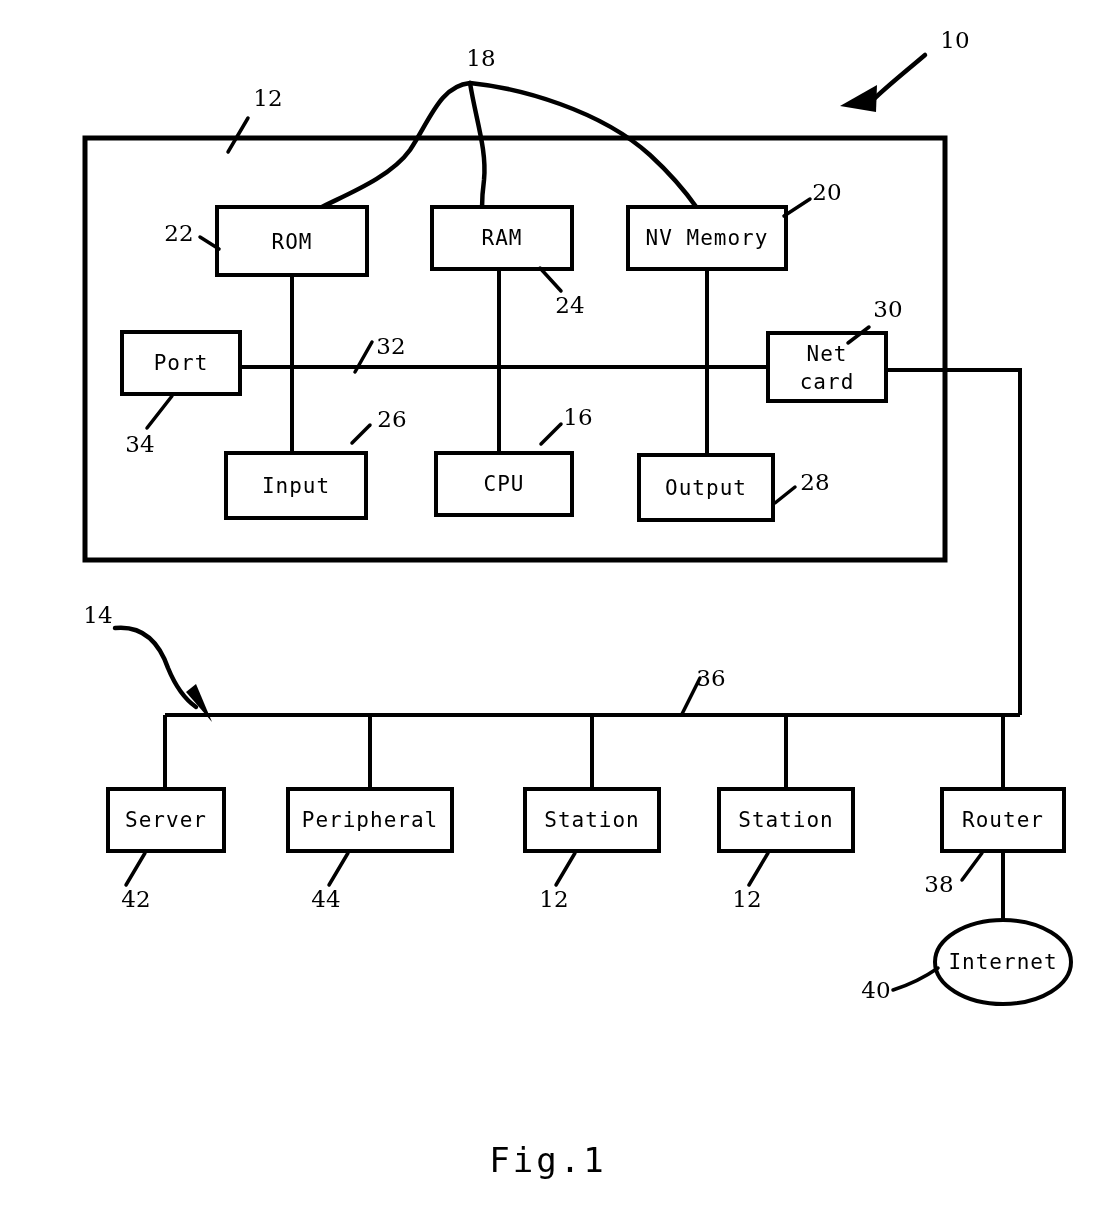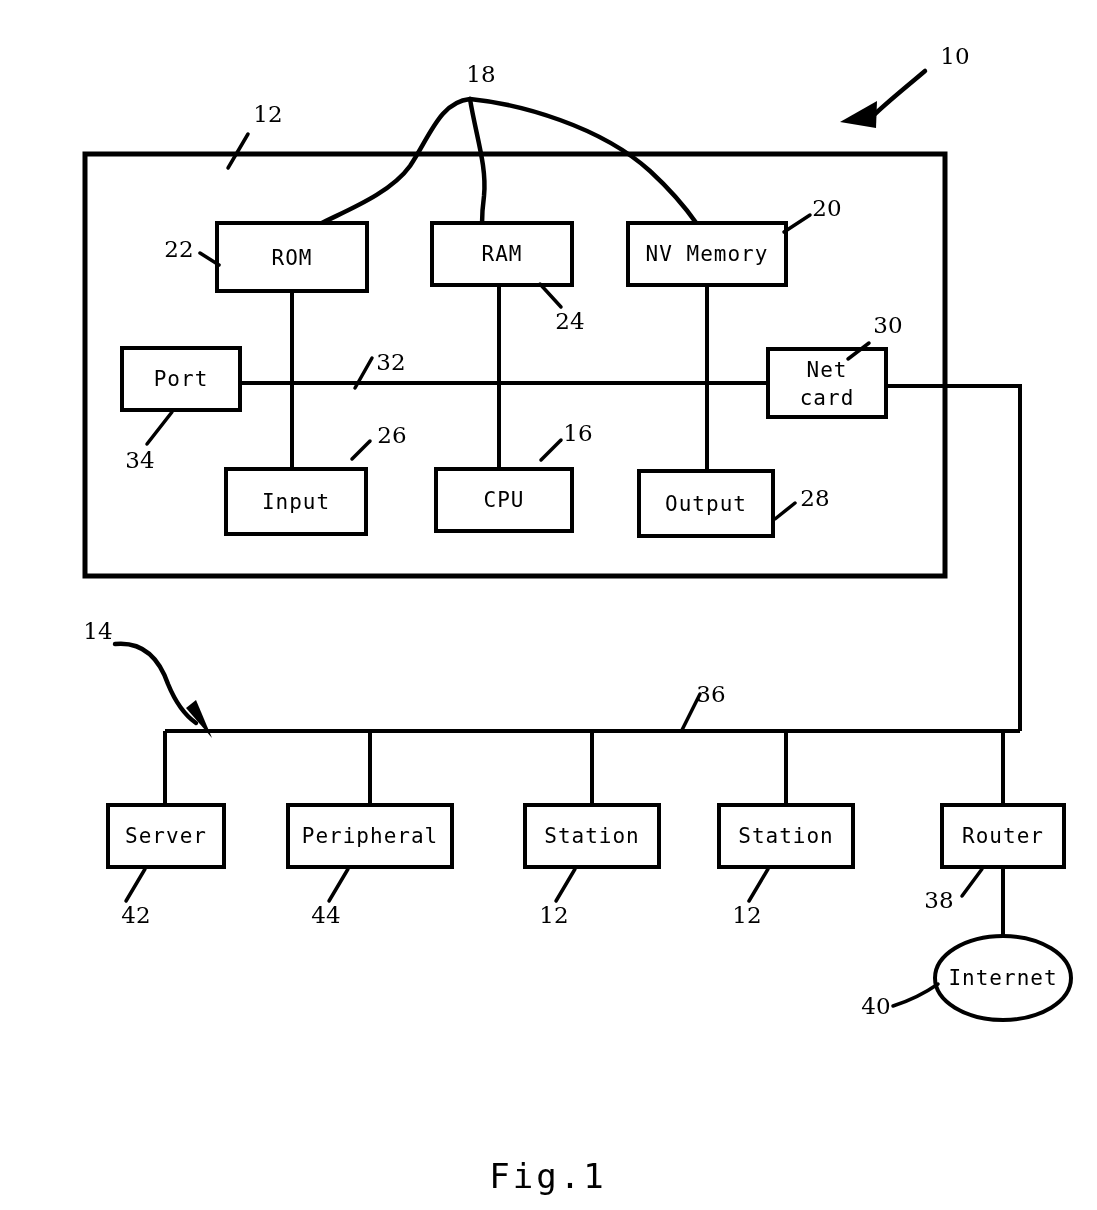--- a/index.html
+++ b/index.html
@@ -9,21 +9,21 @@
   }
   body {
     width: 1097px;
     height: 1210px;
     position: relative;
     font-family: "DejaVu Sans Mono", monospace;
     overflow: hidden;
   }
   #figure-root {
     position: absolute;
-    left: 0; top: 16px;
+    left: 0; top: 0;
     width: 1097px;
     height: 1006px;
   }
   svg.diagram {
     position: absolute;
     left: 0; top: 0;
     width: 1097px;
     height: 1210px;
     display: block;
   }

